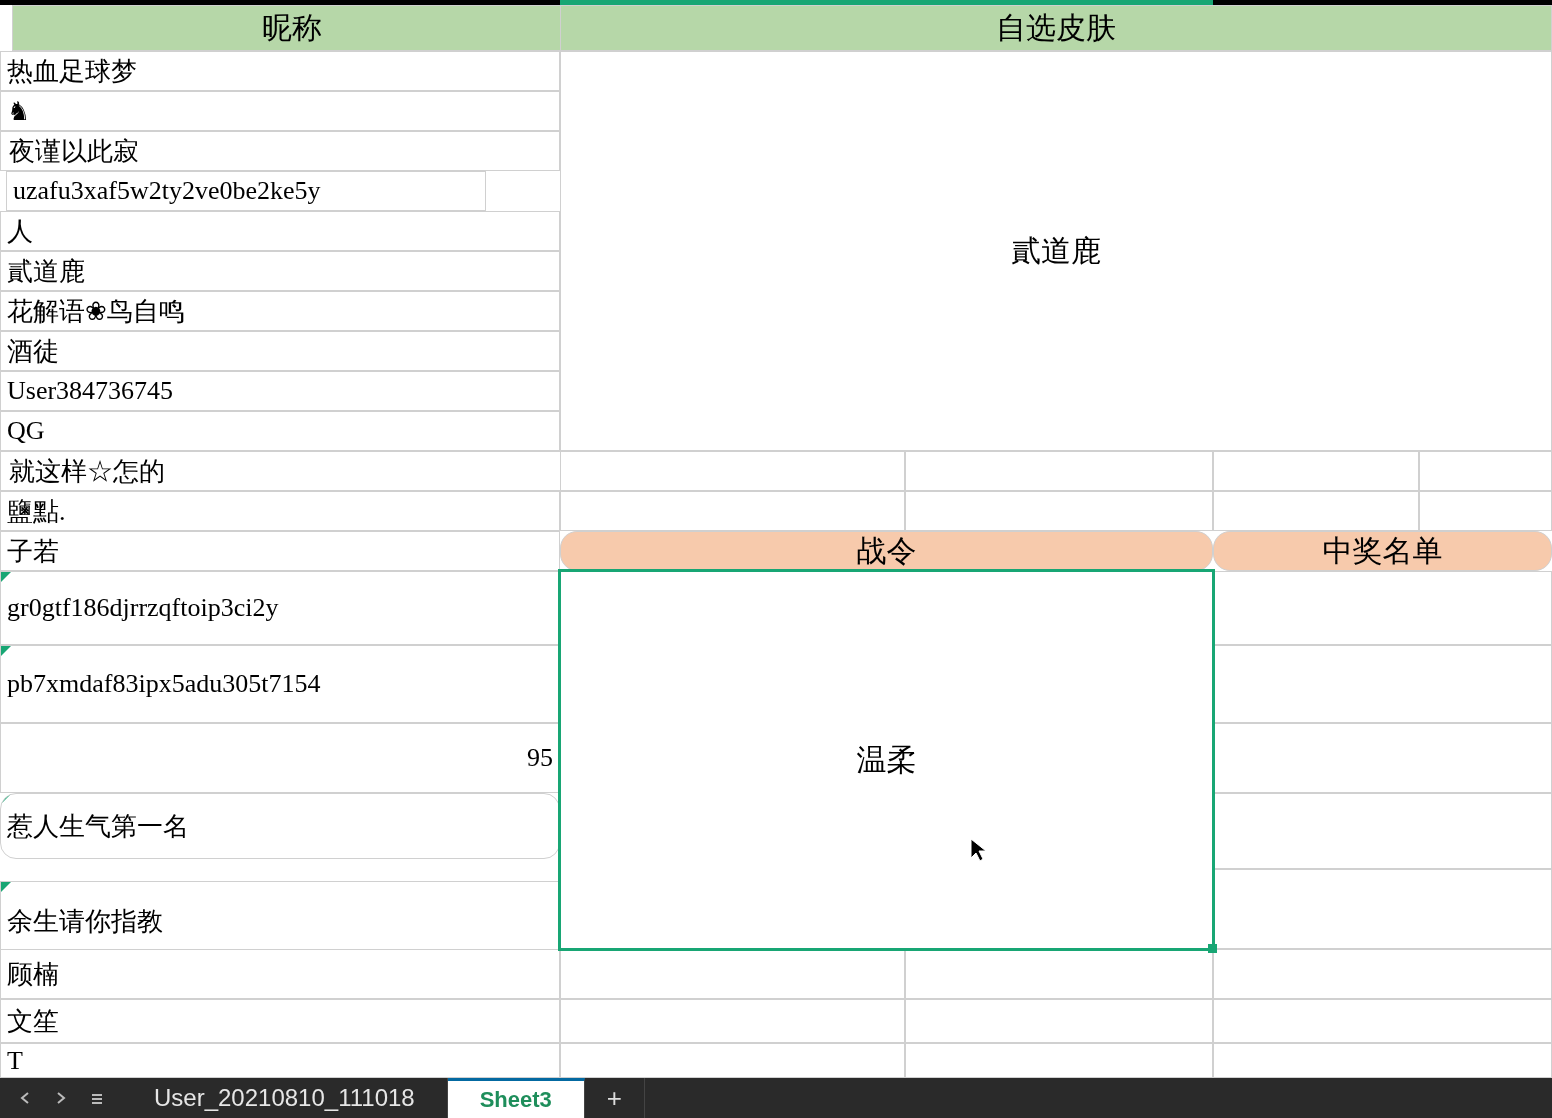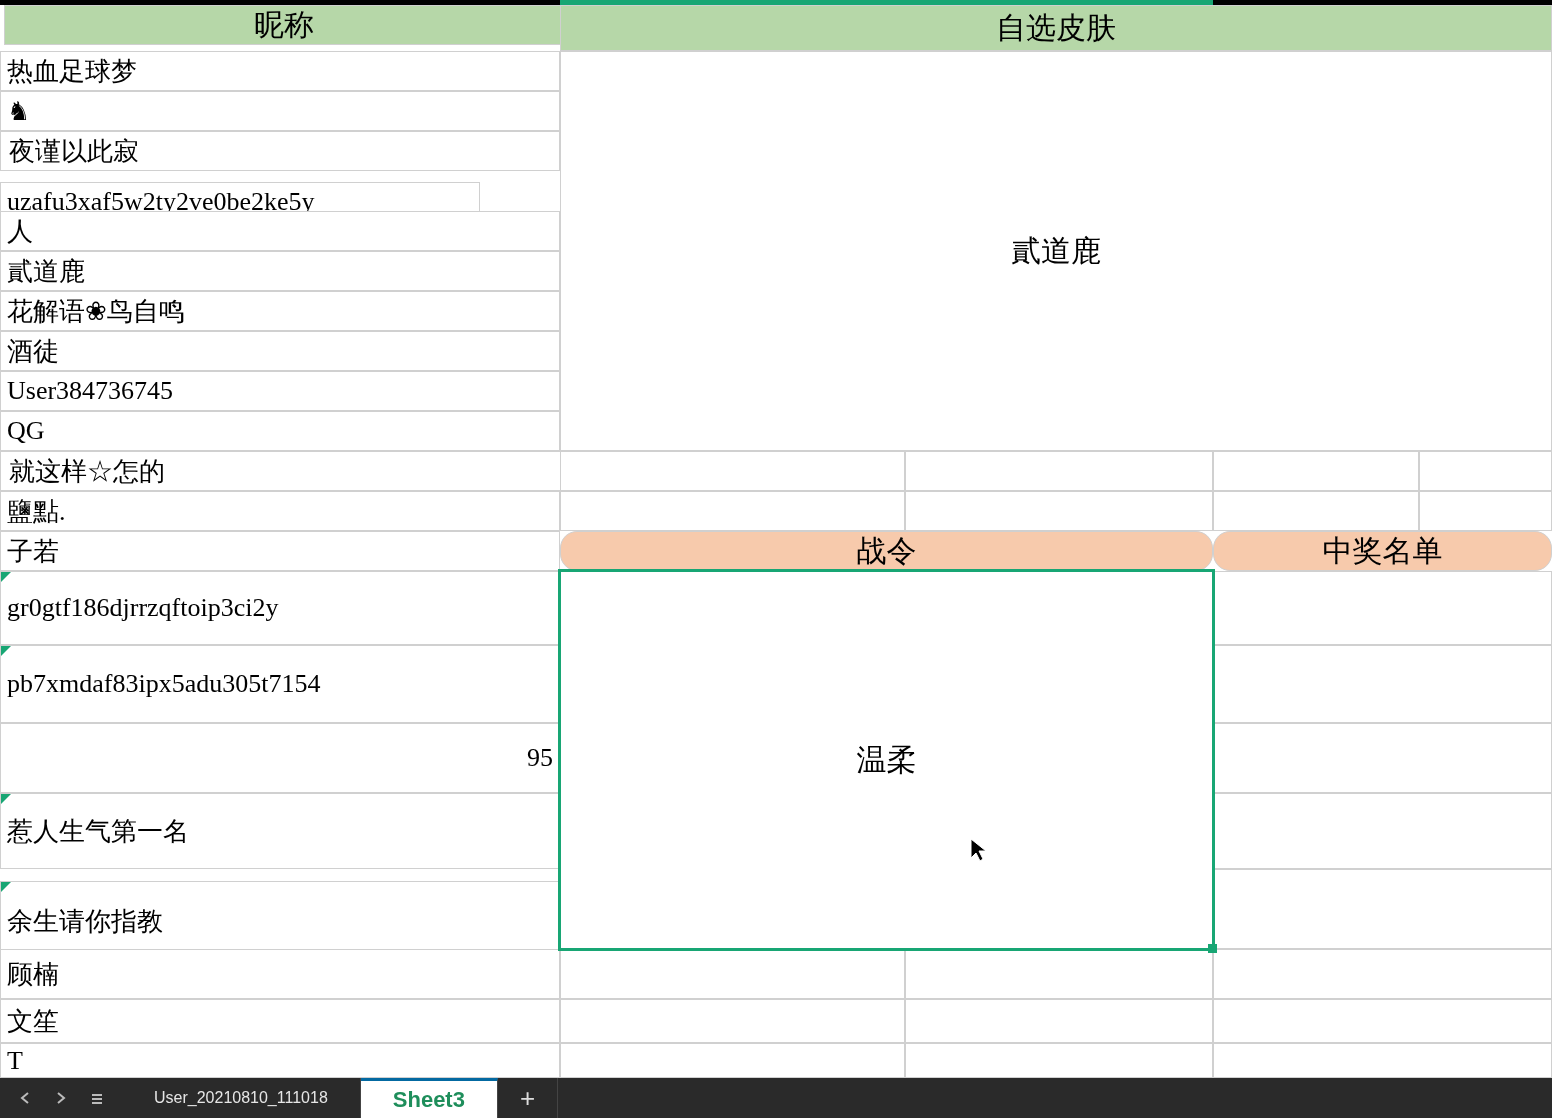--- a/index.html
+++ b/index.html
@@ -102,21 +102,21 @@
     padding: 0 32px;
     display: flex;
     align-items: center;
     height: 100%;
     color: #ddd;
     border-right: 1px solid #444;
   }
   .tab.inactive {
     background: #2a2a2a;
     color: #e6e6e6;
-    font-size: 16px;
+    font-size: 24px;
   }
   .tab.active {
     background: #fff;
     color: #1e8e5b;
     font-weight: 600;
     border-top: 3px solid #0369a1;
     font-size: 22px;
   }
   .tab.add {
     background: #2a2a2a;
@@ -138,27 +138,27 @@
   }
 </style>
 </head>
 <body>
 
 <div class="top-accent"></div>
 <div class="top-accent-green" style="left:560px; width:653px;"></div>
 
 <div class="grid">
 
-  <div class="cell header-green" style="left:4px; top:5px; width:560px; height:40px;">昵称</div>
+  <div class="cell header-green" style="left:12px; top:5px; width:560px; height:46px;">昵称</div>
   <div class="cell header-green" style="left:560px; top:5px; width:992px; height:46px;">自选皮肤</div>
 
   <div class="cell" style="left:0; top:51px;  width:560px; height:40px;">热血足球梦</div>
   <div class="cell" style="left:0; top:91px;  width:560px; height:40px;">♞</div>
   <div class="cell" style="left:0; top:131px; width:560px; height:40px;padding-left:8px;">夜谨以此寂</div>
-  <div class="cell" style="left:0; top:171px; width:480px; height:40px;margin-top:11px;">uzafu3xaf5w2ty2ve0be2ke5y</div>
+  <div class="cell" style="left:6px; top:171px; width:480px; height:40px;">uzafu3xaf5w2ty2ve0be2ke5y</div>
   <div class="cell" style="left:0; top:211px; width:560px; height:40px;">人</div>
   <div class="cell" style="left:0; top:251px; width:560px; height:40px;">貳道鹿</div>
   <div class="cell" style="left:0; top:291px; width:560px; height:40px;">花解语❀鸟自鸣</div>
   <div class="cell" style="left:0; top:331px; width:560px; height:40px;">酒徒</div>
   <div class="cell" style="left:0; top:371px; width:560px; height:40px;">User384736745</div>
   <div class="cell" style="left:0; top:411px; width:560px; height:40px;">QG</div>
   <div class="cell" style="left:0; top:451px; width:578px; height:40px;padding-left:8px;">就这样☆怎的</div>
   <div class="cell" style="left:0; top:491px; width:560px; height:40px;">鹽點.</div>
   <div class="cell" style="left:0; top:531px; width:560px; height:40px;">子若</div>
 
@@ -173,21 +173,21 @@
   <div class="cell" style="left:905px;  top:491px; width:308px; height:40px;"></div>
   <div class="cell" style="left:1213px; top:491px; width:206px; height:40px;"></div>
   <div class="cell" style="left:1419px; top:491px; width:133px; height:40px;"></div>
 
   <div class="cell header-orange" style="left:560px; top:531px; width:653px; height:40px;">战令</div>
   <div class="cell header-orange" style="left:1213px; top:531px; width:339px; height:40px;">中奖名单</div>
 
   <div class="cell green-tri" style="left:0; top:571px; width:560px; height:74px;">gr0gtf186djrrzqftoip3ci2y</div>
   <div class="cell green-tri" style="left:0; top:645px; width:560px; height:78px;">pb7xmdaf83ipx5adu305t7154</div>
   <div class="cell right" style="left:0; top:723px; width:560px; height:70px;">95</div>
-  <div class="cell green-tri" style="left:0; top:793px; width:560px; height:76px;">惹人生气第一名</div>
+  <div class="cell green-tri" style="left:0; top:793px; width:560px; height:66px;border-radius:16px;">惹人生气第一名</div>
   <div class="cell green-tri" style="left:0; top:869px; width:560px; height:80px;margin-top:12px;">余生请你指教</div>
   <div class="cell" style="left:0; top:949px; width:560px; height:50px;">顾楠</div>
   <div class="cell" style="left:0; top:999px; width:560px; height:44px;">文笙</div>
   <div class="cell" style="left:0; top:1043px; width:560px; height:35px;">T</div>
 
   <div class="cell center" style="left:560px; top:571px; width:653px; height:378px; font-size:30px;">温柔</div>
 
   <div class="cell" style="left:1213px; top:571px; width:339px; height:74px;"></div>
   <div class="cell" style="left:1213px; top:645px; width:339px; height:78px;"></div>
   <div class="cell" style="left:1213px; top:723px; width:339px; height:70px;"></div>

